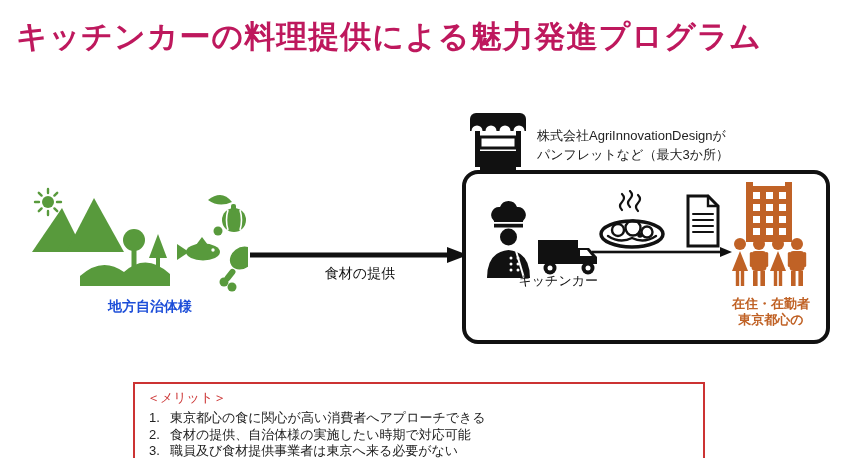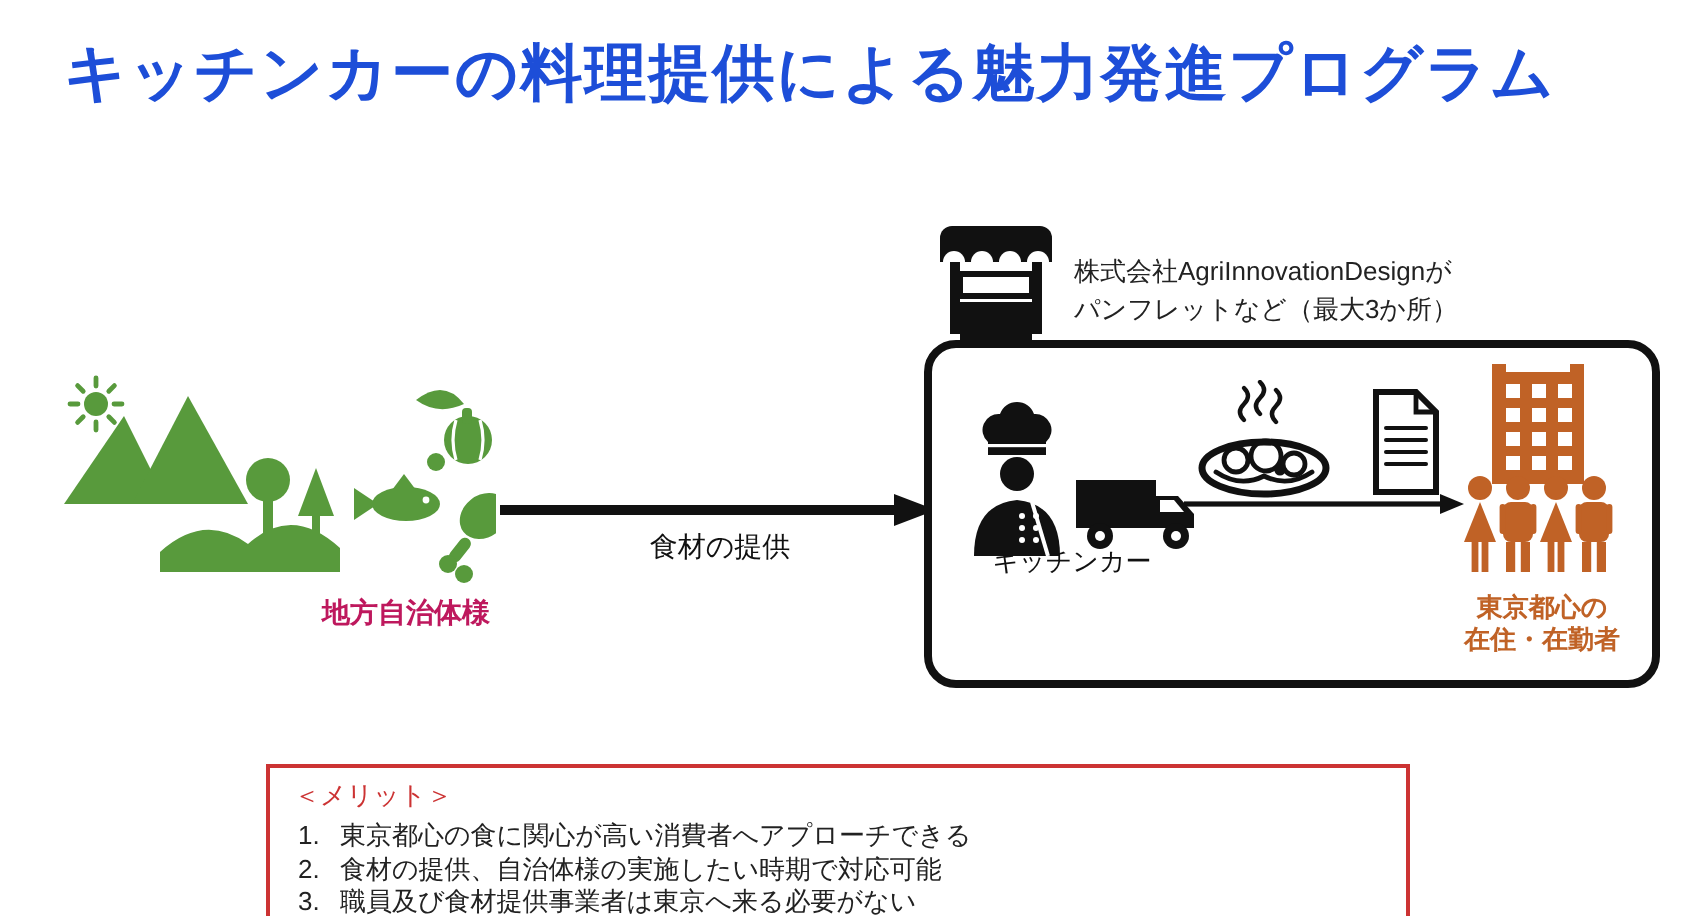--- a/index.html
+++ b/index.html
@@ -3,42 +3,42 @@
 <meta charset="utf-8">
 <style>
   html,body{margin:0;padding:0;}
   body{
     width:845px;height:458px;overflow:hidden;position:relative;
     background:#ffffff;
     font-family:"Liberation Sans","DejaVu Sans",sans-serif;
   }
   .abs{position:absolute;}
   .title{
-    top:16px;left:0;width:778px;text-align:right;
-    font-size:31px;font-weight:bold;color:#1d4ed8;letter-spacing:1px;
+    top:16px;left:0;width:778px;text-align:center;
+    font-size:31px;font-weight:bold;color:#be185d;letter-spacing:1px;
     white-space:nowrap;
   }
   .src-label{
-    top:298px;left:55px;width:190px;text-align:right;
-    font-size:14px;font-weight:600;color:#be185d;
+    top:298px;left:55px;width:190px;text-align:center;
+    font-size:14px;font-weight:600;color:#1d4ed8;
   }
   .supply-label{
     top:265px;left:270px;width:180px;text-align:center;
     font-size:14px;color:#111;
   }
   .marche-text{
     top:126px;left:537px;width:220px;
     font-size:13px;line-height:19px;color:#222;
   }
   .main-box{
     top:170px;left:462px;width:360px;height:166px;
     border:4px solid #111;border-radius:16px;background:#fff;
   }
   .kc-label{
-    top:98px;left:8px;width:124px;text-align:center;
+    top:98px;left:8px;width:124px;text-align:right;
     font-size:13px;color:#111;
   }
   .menu-text{
     top:84px;left:116px;width:164px;text-align:center;
     font-size:13px;line-height:15px;color:#111;
   }
   .audience-label{
     top:122px;left:238px;width:134px;text-align:center;
     font-size:13px;font-weight:bold;color:#c06226;line-height:16px;
   }
@@ -251,22 +251,22 @@
           <rect x="59.5" y="71" width="15" height="20" rx="4"></rect>
         <rect x="57.8" y="72" width="3" height="15" rx="1.5"></rect>
           <rect x="73.2" y="72" width="3" height="15" rx="1.5"></rect>
         <rect x="61" y="91" width="4.6" height="15"></rect>
           <rect x="68.4" y="91" width="4.6" height="15"></rect>
       </g>
     </g>
   </svg>
 
   <div class="abs audience-label">
+    <div>在住・在勤者</div>
     <div>東京都心の</div>
-    <div>在住・在勤者</div>
   </div>
 </div>
 
 <div class="abs merit-box">
   <div class="merit-title">＜メリット＞</div>
   <ul class="merit-list">
 
       <li>
         <span class="merit-num">1.</span>
         <span>東京都心の食に関心が高い消費者へアプローチできる</span>

